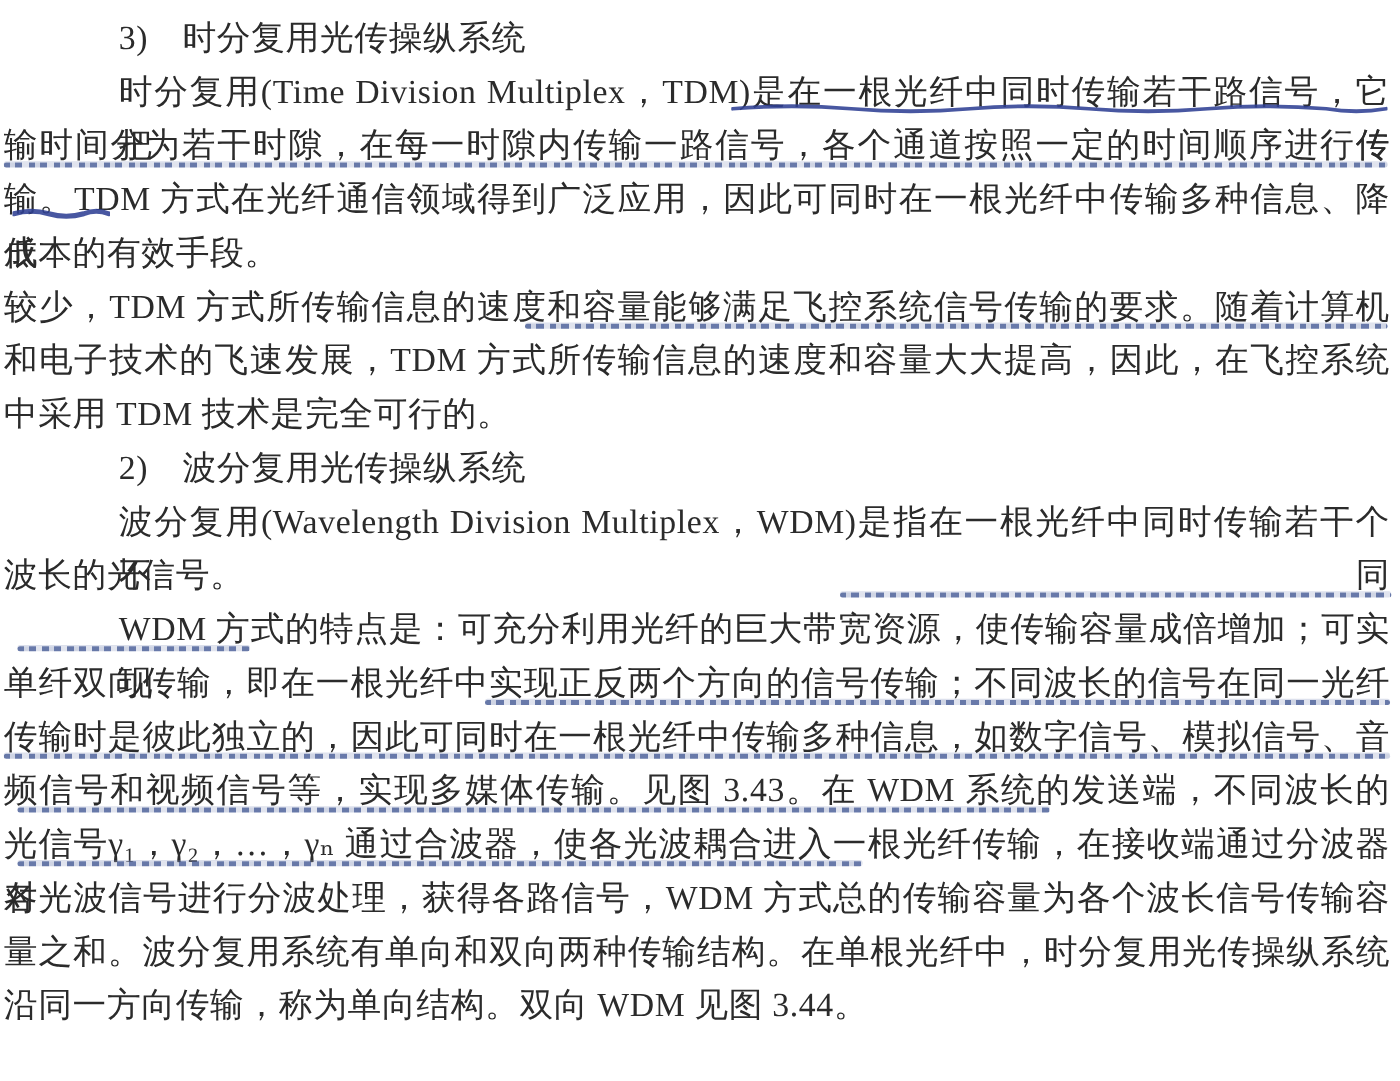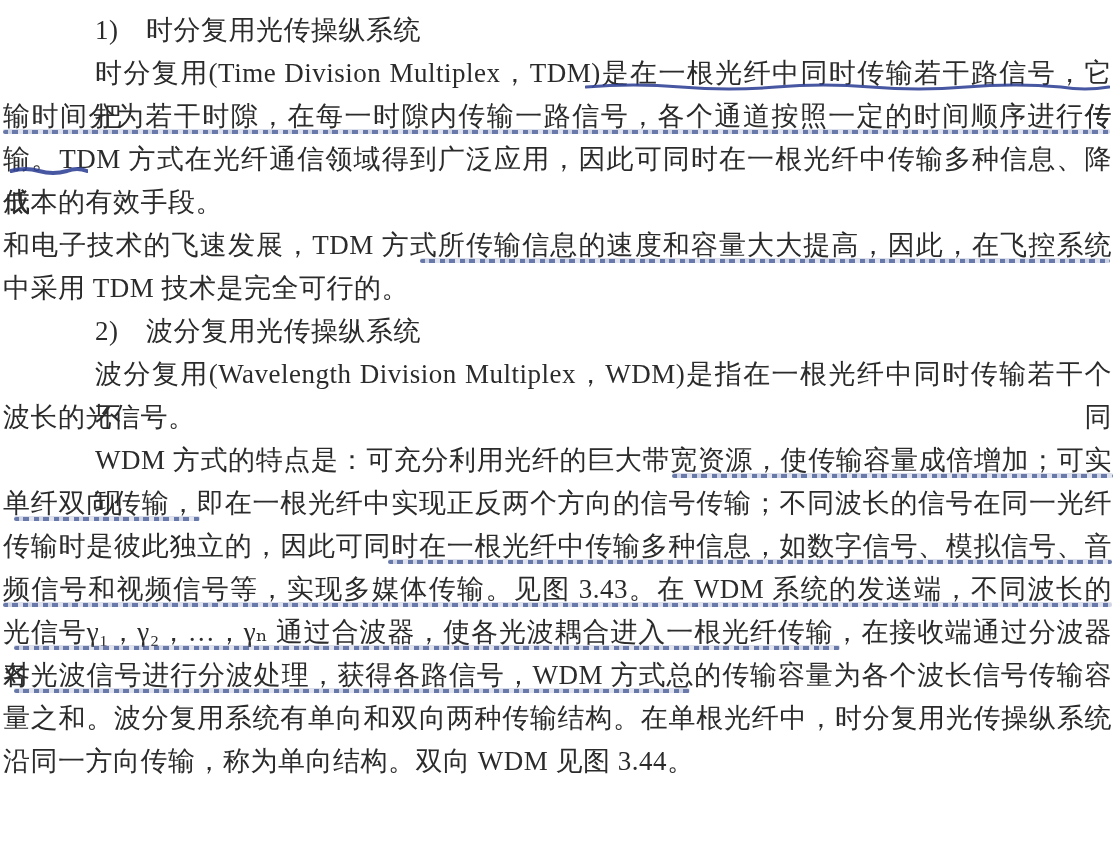--- a/index.html
+++ b/index.html
@@ -38,25 +38,26 @@
     box-shadow:0 -1px 0 rgba(130,145,185,0.28);
   }
   .u-wavy{position:absolute;}
   .u-wavy path{fill:none;stroke-linecap:round;}
 </style>
 </head>
 <body>
 
 <div class="page">
   <div class="text-block" id="text-block">
-      <div class="line l ind">1)　时分复用光传操纵系统</div>
+      <div class="line l ind">3)　时分复用光传操纵系统</div>
       <div class="line j ind">时分复用(Time Division Multiplex，TDM)是在一根光纤中同时传输若干路信号，它把传</div>
       <div class="line j">输时间分为若干时隙，在每一时隙内传输一路信号，各个通道按照一定的时间顺序进行传</div>
       <div class="line j">输。TDM 方式在光纤通信领域得到广泛应用，因此可同时在一根光纤中传输多种信息、降低</div>
       <div class="line l">成本的有效手段。</div>
+      <div class="line j">较少，TDM 方式所传输信息的速度和容量能够满足飞控系统信号传输的要求。随着计算机</div>
       <div class="line j">和电子技术的飞速发展，TDM 方式所传输信息的速度和容量大大提高，因此，在飞控系统</div>
       <div class="line l">中采用 TDM 技术是完全可行的。</div>
       <div class="line l ind">2)　波分复用光传操纵系统</div>
       <div class="line j ind">波分复用(Wavelength Division Multiplex，WDM)是指在一根光纤中同时传输若干个不同</div>
       <div class="line l">波长的光信号。</div>
       <div class="line j ind">WDM 方式的特点是：可充分利用光纤的巨大带宽资源，使传输容量成倍增加；可实现</div>
       <div class="line j">单纤双向传输，即在一根光纤中实现正反两个方向的信号传输；不同波长的信号在同一光纤</div>
       <div class="line j">传输时是彼此独立的，因此可同时在一根光纤中传输多种信息，如数字信号、模拟信号、音</div>
       <div class="line j">频信号和视频信号等，实现多媒体传输。见图 3.43。在 WDM 系统的发送端，不同波长的</div>
       <div class="line j">光信号γ₁，γ₂，…，γₙ 通过合波器，使各光波耦合进入一根光纤传输，在接收端通过分波器对</div>

